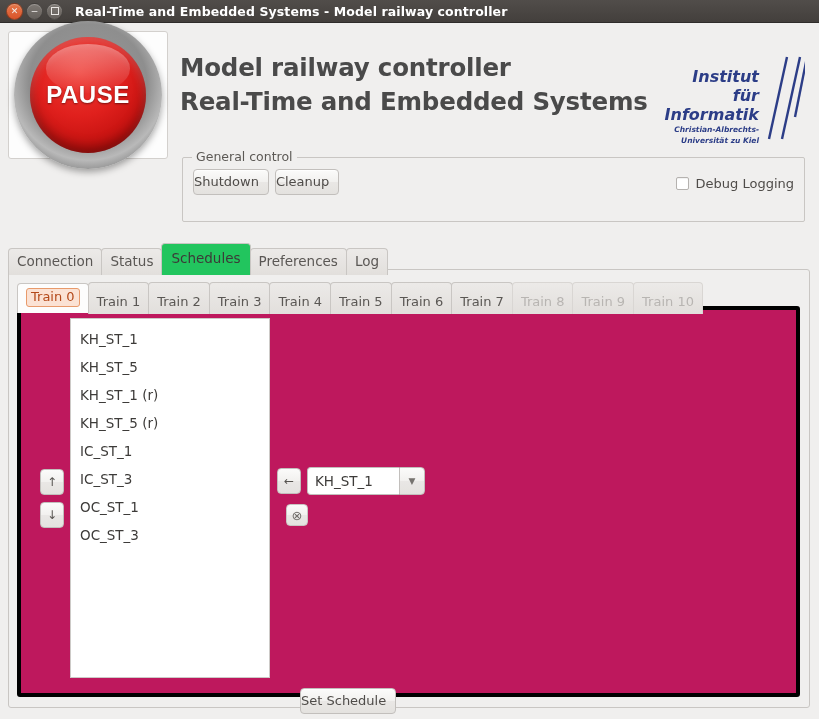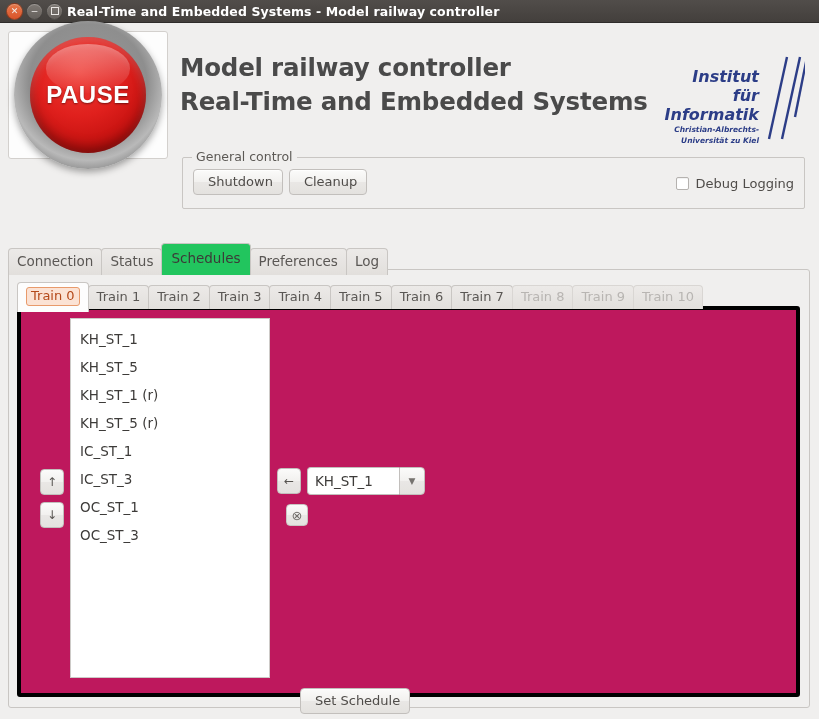--- a/index.html
+++ b/index.html
@@ -26,21 +26,21 @@
     display: flex; align-items: center; justify-content: center;
     font-size: 9px; color: #f2efed; line-height: 1;
     border: 1px solid rgba(0,0,0,0.35);
     box-shadow: inset 0 1px 0 rgba(255,255,255,0.25);
   }
   .wbtn.close { background: linear-gradient(to bottom,#e7784b,#d8542a); }
   .wbtn.min   { background: linear-gradient(to bottom,#7d7873,#65605c); }
   .wbtn.max   { background: linear-gradient(to bottom,#7d7873,#65605c); }
   .wbtn .sq { width:6px; height:6px; border:1px solid #e9e6e3; display:block; }
   .wtitle {
-    margin-left: 4px;
+    margin-left: 12px;
     color: #ffffff;
     font-size: 12.5px;
     font-weight: bold;
     letter-spacing: 0.1px;
     white-space: nowrap;
   }
 
   
   .window {
     width: 819px; height: 697px;
@@ -130,21 +130,21 @@
   .inst-l1 { font-size: 16px; line-height: 19px; }
   .inst-l2 { font-size: 16px; line-height: 19px; }
   .inst-l3 { font-size: 7.5px; line-height: 11px; font-weight: bold; }
   .slashes { position: absolute; right: 0; top: -12px; }
 
   
   .groupbox {
     position: absolute;
     left: 182px; top: 134px;
     right: 14px;
-    height: 52px;
+    height: 65px;
     border: 1px solid #c9c6c3;
     border-radius: 2px;
     box-sizing: border-box;
   }
   .groupbox-legend {
     position: absolute;
     left: 9px; top: -9px;
     background: #f0efee;
     padding: 0 4px;
     font-size: 12.5px;
@@ -157,21 +157,21 @@
   }
 
   
   .btn {
     background: linear-gradient(to bottom, #fbfbfa 0%, #f2f1ef 48%, #e9e7e5 52%, #e4e2df 100%);
     border: 1px solid #c2bfbc;
     border-radius: 4px;
     color: #4f4c49;
     font-size: 13px;
     font-family: "DejaVu Sans", sans-serif;
-    padding: 3px 9px 4px 14px;
+    padding: 3px 9px 4px 0;
     line-height: 17px;
     box-shadow: 0 1px 0 rgba(255,255,255,0.7) inset;
     cursor: default;
     white-space: nowrap;
   }
 
   .checkbox-row {
     position: absolute;
     right: 10px; top: 18px;
     display: flex; align-items: center; gap: 7px;
@@ -230,21 +230,21 @@
     position: absolute;
     left: 8px; top: 12px;
     display: flex; align-items: center;
     z-index: 3;
   }
   .subtab {
     background: linear-gradient(to bottom, #eceae8 0%, #e2dfdc 100%);
     border: 1px solid #c9c6c3;
     border-bottom: none;
     border-radius: 4px 4px 0 0;
-    padding: 3px 8px 4px 8px;
+    padding: 11px 8px 4px 8px;
     font-size: 13px;
     color: #5a5754;
     margin-right: -1px;
     line-height: 16px;
     cursor: default;
     white-space: nowrap;
   }
   .subtab.selected {
     background: #fdfdfd;
     color: #c4541f;

